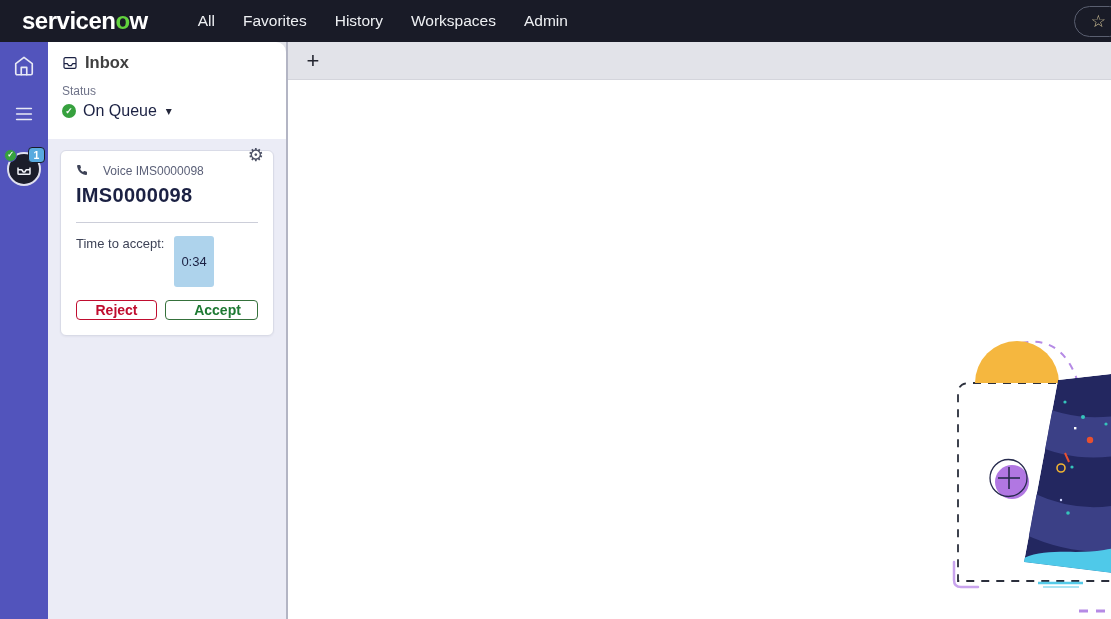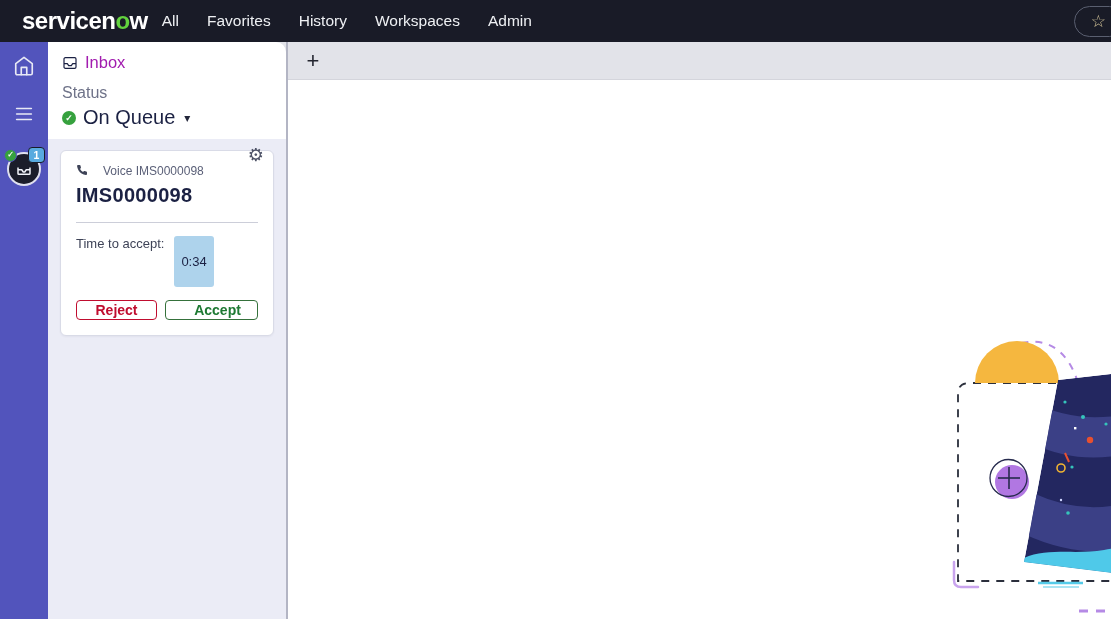--- a/index.html
+++ b/index.html
@@ -4,21 +4,21 @@
 <style>
   * { margin:0; padding:0; box-sizing:border-box; }
   html,body { width:1111px; height:619px; overflow:hidden; background:#fff;
     font-family:"Liberation Sans", sans-serif; }
 
   
   .top-header { height:42px; background:#191b27; display:flex; align-items:center;
     padding-left:22px; position:relative; overflow:hidden;justify-content:center; }
   .logo { font-size:24px; font-weight:bold; color:#fff; letter-spacing:-0.5px; white-space:nowrap; }
   .logo .logo-o { color:#63d33e; }
-  .top-nav { display:flex; gap:28px; margin-left:14px; }
+  .top-nav { display:flex; gap:28px; margin-left:50px; }
   .top-nav-item { color:#eef0f3; font-size:15.5px; cursor:pointer; white-space:nowrap; }
   .workspace-pill { margin-left:auto; margin-right:-14px; height:31px; border:1px solid #5a5f70;
     border-radius:16px; display:flex; align-items:center; gap:9px; padding:0 18px 0 16px;
     color:#fff; font-size:14.5px; font-weight:bold; white-space:nowrap; }
   .pill-star { color:#cfc096; font-size:17px; font-weight:normal; cursor:pointer; line-height:1; }
 
   
   .body-row { display:flex; height:577px; }
 
   
@@ -34,26 +34,26 @@
     text-align:center; font-weight:bold; }
   .count-badge { position:absolute; right:-4px; top:-5px; min-width:17px; height:16px; border-radius:4px;
     background:#58aadf; border:1.5px solid #191b27; color:#fff; font-size:10.5px; font-weight:bold;
     display:flex; align-items:center; justify-content:center; }
 
   
   .inbox-panel { width:240px; flex-shrink:0; position:relative;
     background:linear-gradient(#e2e3e9 0 10px, #ebecf6 10px); border-right:2px solid #b3b5c4; }
   .panel-header { background:#fff; border-top-right-radius:10px; padding:11px 14px 12px 14px; height:97px; }
   .inbox-title-row { display:flex; align-items:center; gap:7px; }
-  .inbox-title { font-size:16.5px; font-weight:normal; color:#a21caf; }
-  .status-label { margin-top:12px; font-size:16px; color:#6e7288; }
+  .inbox-title { font-size:16.5px; font-weight:bold; color:#404040; }
+  .status-label { margin-top:12px; font-size:12px; color:#6e7288; }
   .status-row { margin-top:4px; display:flex; align-items:center; gap:7px; cursor:pointer; width:150px; }
   .status-dot { width:14px; height:14px; border-radius:50%; background:#36a13e; color:#fff;
     font-size:9px; line-height:14px; text-align:center; font-weight:bold; flex-shrink:0; }
-  .status-value { font-size:20px; color:#1b2143; }
+  .status-value { font-size:16px; color:#1b2143; }
   .status-caret { font-size:12px; color:#23263a; margin-left:2px; }
   .gear-btn { position:absolute; top:104px; right:22px; font-size:18px; color:#4f5468;
     cursor:pointer; line-height:1; }
 
   
   .inbox-card { margin:11px 12px 0 12px; background:#fff; border:1px solid #d9dbe7;
     border-radius:6px; padding:13px 15px 15px 15px; cursor:pointer;
     box-shadow:0 1px 2px rgba(30,35,70,0.05); }
   .card-type-row { display:flex; align-items:flex-start; gap:15px; color:#5b6078; font-size:12px; }
   .card-number { margin-top:6px; font-size:20px; font-weight:bold; color:#1b2143; letter-spacing:0.3px; }

